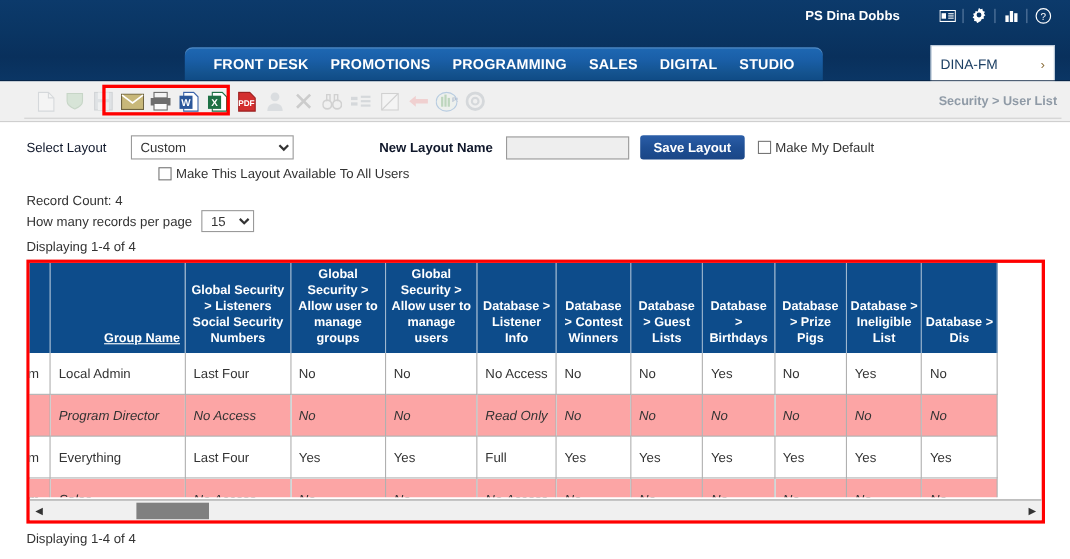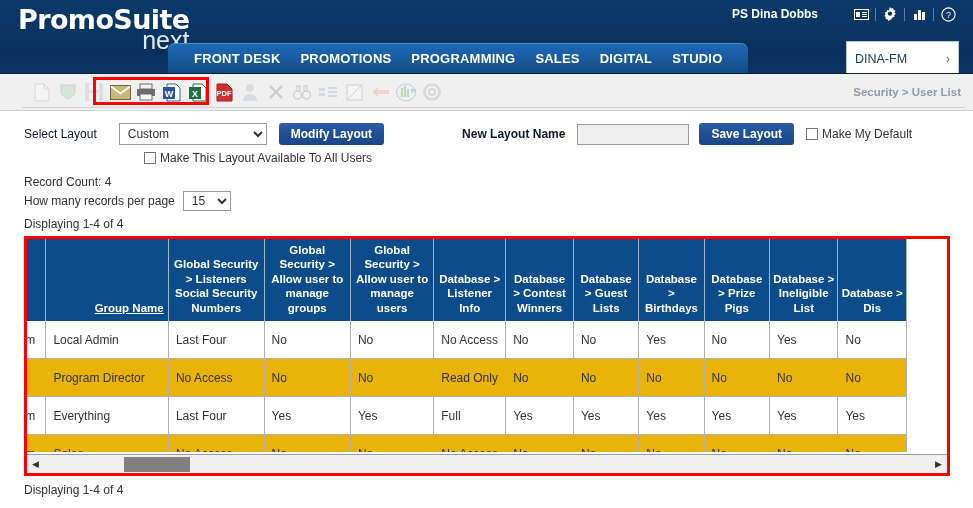--- a/index.html
+++ b/index.html
@@ -248,21 +248,21 @@
     border-bottom: 1px solid #b0b0b0;
     padding: 6px 7px;
     height: 38px;
     vertical-align: middle;
     color:#333;
     font-size: 12px;
     white-space: nowrap;
     overflow:hidden;
   }
   table.grid tr.odd td { background:#ffffff; }
-  table.grid tr.even td { background:#eab308; }
+  table.grid tr.even td { background:#fca5a5;font-style:italic; }
 
   .hscroll {
     position:absolute;
     left:0; bottom:0;
     width: 920px; height: 19px;
     background:#f0f0f0;
     border-top:1px solid #9a9a9a;
     display:flex; align-items:center;
   }
   .hs-arrow {
@@ -284,24 +284,20 @@
     position:absolute;
     left: 24px; top: 483px;
     font-size: 12px;
     color:#333;
   }
 </style>
 </head>
 <body>
 
 <div class="header">
-  <div class="logo">
-    <div class="logo-top">PromoSuite</div>
-    <div class="logo-bottom">next</div>
-  </div>
 
   <div class="user-name">PS Dina Dobbs</div>
 
   <div class="hdr-icons">
     <div class="ic">
       <svg width="15" height="11" viewBox="0 0 15 11">
           <rect x="0.5" y="0.5" width="14" height="10" fill="none" stroke="#ffffff"></rect>
           <rect x="2" y="3" width="4" height="5" fill="#ffffff"></rect>
           <rect x="8" y="3" width="5" height="1" fill="#ffffff"></rect>
           <rect x="8" y="5" width="5" height="1" fill="#ffffff"></rect>
@@ -461,21 +457,20 @@
 </div>
 
 <div class="layoutbar">
   <div class="row1">
     <span class="lbl">Select Layout</span>
 
     <select class="sel" id="layout-select">
       <option>Custom</option>
     </select>
 
-    <button class="btn-blue" id="modify-layout-button">Modify Layout</button>
 
     <span class="lbl new-layout-lbl">New Layout Name</span>
 
     <input class="txt-input" type="text" value="" style="">
 
     <button class="btn-blue" id="save-layout-button">Save Layout</button>
 
     <span class="chk-wrap">
       <span class="chk"></span>
       <span>Make My Default</span>

